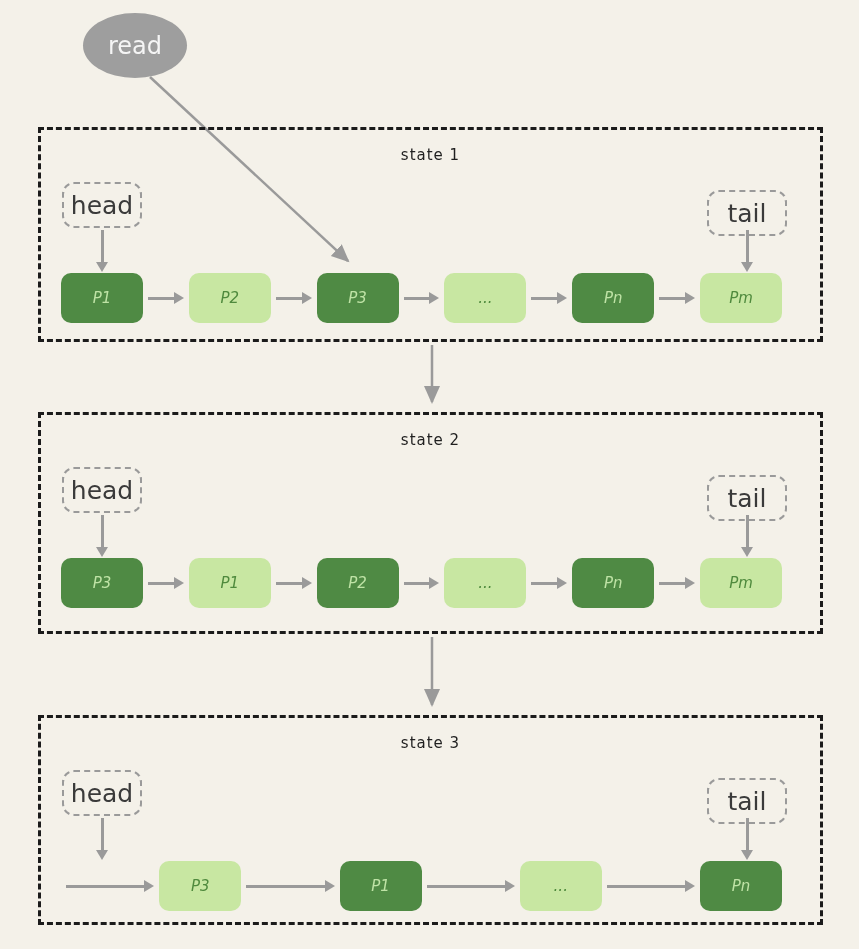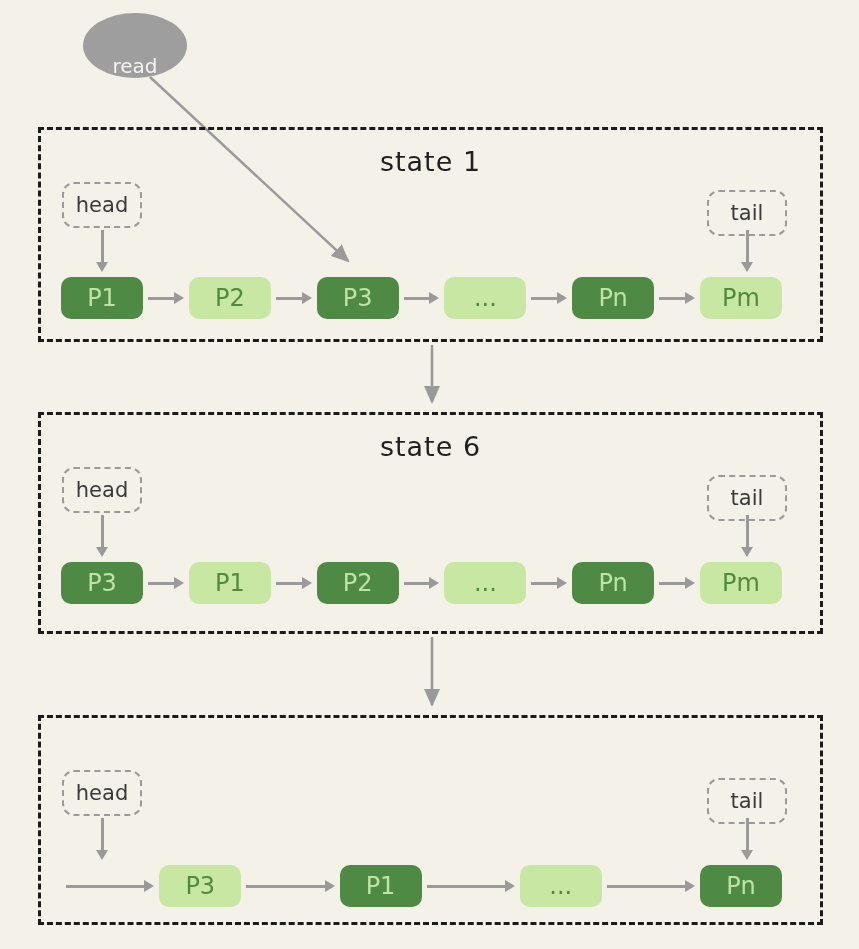--- a/index.html
+++ b/index.html
@@ -9,37 +9,37 @@
   .canvas {
     position:relative; width:859px; height:949px;
     background:var(--background); overflow:hidden;
   }
 
   .overlay { position:absolute; left:0; top:0; pointer-events:none; }
 
   .read-bubble {
     position:absolute; left:83px; top:13px; width:104px; height:65px;
     border-radius:50%; background:var(--bubble); color:var(--bubble-text);
-    display:flex; align-items:flex-end; justify-content:center; font-size:20px;
+    display:flex; align-items:center; justify-content:center; font-size:24px;
   }
 
   .state {
     position:absolute; left:38px; width:785px;
     border:3px dashed var(--box-border);
   }
   .state-title {
     position:absolute; top:16px; left:0; right:0; text-align:center;
-    font-size:27px; color:var(--title-text); letter-spacing:1px;
+    font-size:15px; color:var(--title-text); letter-spacing:1px;
   }
 
   .tag {
     position:absolute; width:80px; height:46px;
     border:2px dashed var(--tag-border); border-radius:12px;
     display:flex; align-items:center; justify-content:center;
-    font-size:21px; color:var(--tag-text);
+    font-size:25px; color:var(--tag-text);
   }
   .tag.head { left:21px; top:52px; }
   .tag.tail { left:666px; top:60px; }
 
   .varrow { position:absolute; width:14px; top:100px; height:42px; }
   .varrow.head-arrow { left:54px; }
   .varrow.tail-arrow { left:699px; }
   .varrow::before {
     content:""; position:absolute; left:6px; top:0; bottom:8px; width:0;
     border-left:3px solid var(--arrow);
@@ -48,23 +48,24 @@
     content:""; position:absolute; left:1px; bottom:0; width:0; height:0;
     border-top:10px solid var(--arrow);
     border-left:6px solid transparent; border-right:6px solid transparent;
   }
 
   .node-row {
     position:absolute; left:20px; right:38px; top:143px; height:50px;
     display:flex; align-items:center; justify-content:space-between;
   }
   .node {
-    flex:0 0 82px; width:82px; height:42px; border-radius:10px;
+    flex:0 0 82px; width:82px; height:50px; border-radius:10px;
     display:flex; align-items:center; justify-content:center;
-    font-size:24px;
+    font-size:15px;
+    font-style:italic;
   }
   .node.dark  { background:var(--node-dark);  color:var(--node-dark-text); }
   .node.light { background:var(--node-light); color:var(--node-light-text); }
 
   .harrow { flex:1 1 auto; height:16px; position:relative; margin:0 5px; }
   .harrow::before {
     content:""; position:absolute; left:0; right:8px; top:7px;
     border-top:3px solid var(--arrow);
   }
   .harrow::after {
@@ -108,41 +109,42 @@
         <div class="harrow"></div>
         <div class="node light">...</div>
         <div class="harrow"></div>
         <div class="node dark">Pn</div>
         <div class="harrow"></div>
         <div class="node light">Pm</div>
       </div>
   </section>
 
   <section class="state" style="top:412px;height:222px">
-    <div class="state-title">state 6</div>
+    <div class="state-title">state 2</div>
     <div class="tag head">head</div>
     <div class="varrow head-arrow"></div>
     <div class="tag tail">tail</div>
     <div class="varrow tail-arrow"></div>
     <div class="node-row">
         <div class="node dark">P3</div>
         <div class="harrow"></div>
         <div class="node light">P1</div>
         <div class="harrow"></div>
         <div class="node dark">P2</div>
         <div class="harrow"></div>
         <div class="node light">...</div>
         <div class="harrow"></div>
         <div class="node dark">Pn</div>
         <div class="harrow"></div>
         <div class="node light">Pm</div>
       </div>
   </section>
 
   <section class="state" style="top:715px;height:210px">
+    <div class="state-title">state 3</div>
     <div class="tag head">head</div>
     <div class="varrow head-arrow"></div>
     <div class="tag tail">tail</div>
     <div class="varrow tail-arrow"></div>
     <div class="node-row">
         <div class="harrow"></div>
         <div class="node light">P3</div>
         <div class="harrow"></div>
         <div class="node dark">P1</div>
         <div class="harrow"></div>

